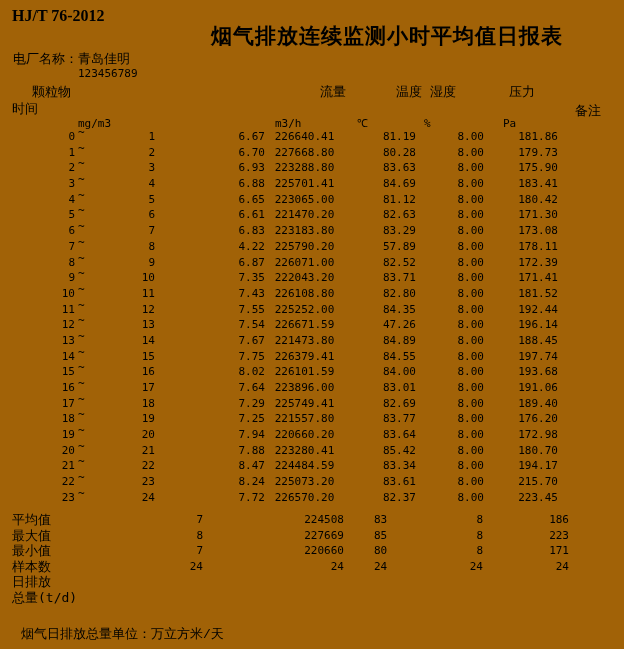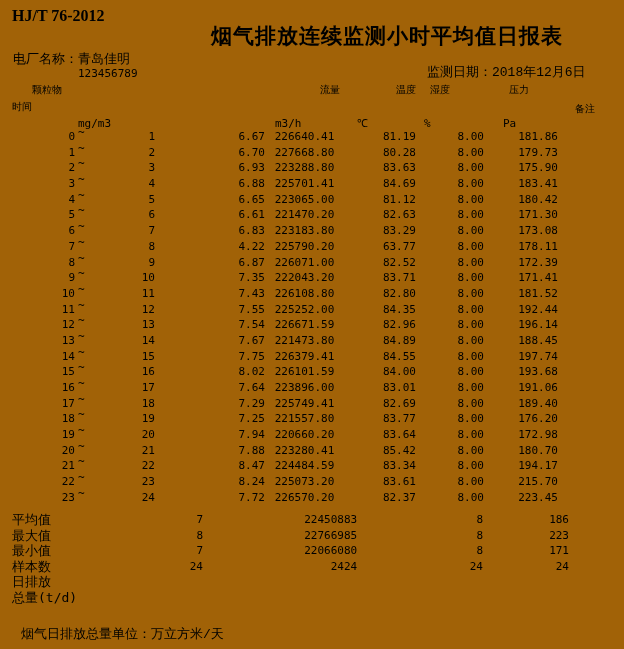--- a/index.html
+++ b/index.html
@@ -4,65 +4,62 @@
 <style>
   html,body{margin:0;padding:0;background:#fff;}
   #report{
     position:relative;width:624px;height:649px;background:#a16207;
     font-family:"Liberation Sans",sans-serif;color:#000;overflow:hidden;
   }
   .abs{position:absolute;white-space:nowrap;font-family:Liberation Mono, monospace;}
   .std{font-family:"Liberation Serif",serif;font-weight:bold;font-size:16px;}
   .title{font-weight:bold;font-size:21px;letter-spacing:1px;}
   .cn{font-size:13px;}
-  .hdr{font-size:10px;}
+  .hdr{font-size:13px;}
   .num{font-family:"DejaVu Sans Mono","Liberation Mono",monospace;font-size:11px;}
   
   #hourly{position:absolute;left:0;top:129px;width:624px;}
   .row{display:flex;height:15.7px;line-height:15.7px;}
   .row span{display:block;}
   .c-from{width:75px;text-align:right;}
   .c-tilde{width:16px;text-align:left;padding-left:3px;box-sizing:border-box;position:relative;top:-4px;}
   .c-to{width:64px;text-align:right;}
   .c-pm{width:110px;text-align:right;}
   .c-flow{width:79px;text-align:center;}
   .c-temp{width:72px;text-align:right;}
   .c-hum{width:68px;text-align:right;}
   .c-press{width:74px;text-align:right;}
   
   #summary{position:absolute;left:0;top:512px;width:624px;}
   .srow{display:flex;height:15.5px;line-height:15.5px;}
   .srow span{display:block;}
   .s-label{width:120px;text-align:left;padding-left:12px;box-sizing:border-box;font-size:13px;}
   .s-count{width:83px;text-align:right;}
   .s-flow{width:141px;text-align:right;}
-  .s-temp{width:73px;text-align:left;}
+  .s-temp{width:73px;text-align:center;}
   .s-hum{width:66px;text-align:right;}
   .s-press{width:86px;text-align:right;}
 </style>
 </head>
 <body>
 
 <div id="report">
 
   <div class="abs std" style="left:12px;top:7px;">HJ/T 76-2012</div>
 
   <div class="abs title" style="left:211px;top:22px;">烟气排放连续监测小时平均值日报表</div>
 
   <div class="abs cn" style="left:13px;top:50px;">
     <span>电厂名称：</span><span>青岛佳明</span>
   </div>
 
   <div class="abs cn" style="left:14px;top:62px;">`</div>
 
   <div class="abs num" style="left:78px;top:67px;">123456789</div>
 
-  <div class="abs cn" style="left:427px;top:63px;">
-    <span>监测日期：</span><span>2018年12月6日</span>
-  </div>
 
   <div class="abs hdr" style="left:32px;top:83px;">颗粒物</div>
   <div class="abs hdr" style="left:320px;top:83px;">流量</div>
   <div class="abs hdr" style="left:396px;top:83px;">温度</div>
   <div class="abs hdr" style="left:430px;top:83px;">湿度</div>
   <div class="abs hdr" style="left:509px;top:83px;">压力</div>
   <div class="abs hdr" style="left:12px;top:100px;">时间</div>
   <div class="abs hdr" style="left:575px;top:102px;">备注</div>
 
   <div class="abs num" style="left:78px;top:117px;">mg/m3</div>
@@ -148,21 +145,21 @@
     <span class="c-hum">8.00</span>
     <span class="c-press">173.08</span>
   </div>
 
   <div class="row">
     <span class="c-from">7</span>
     <span class="c-tilde">~</span>
     <span class="c-to">8</span>
     <span class="c-pm">4.22</span>
     <span class="c-flow">225790.20</span>
-    <span class="c-temp">63.77</span>
+    <span class="c-temp">57.89</span>
     <span class="c-hum">8.00</span>
     <span class="c-press">178.11</span>
   </div>
 
   <div class="row">
     <span class="c-from">8</span>
     <span class="c-tilde">~</span>
     <span class="c-to">9</span>
     <span class="c-pm">6.87</span>
     <span class="c-flow">226071.00</span>
@@ -203,21 +200,21 @@
     <span class="c-hum">8.00</span>
     <span class="c-press">192.44</span>
   </div>
 
   <div class="row">
     <span class="c-from">12</span>
     <span class="c-tilde">~</span>
     <span class="c-to">13</span>
     <span class="c-pm">7.54</span>
     <span class="c-flow">226671.59</span>
-    <span class="c-temp">82.96</span>
+    <span class="c-temp">47.26</span>
     <span class="c-hum">8.00</span>
     <span class="c-press">196.14</span>
   </div>
 
   <div class="row">
     <span class="c-from">13</span>
     <span class="c-tilde">~</span>
     <span class="c-to">14</span>
     <span class="c-pm">7.67</span>
     <span class="c-flow">221473.80</span>

